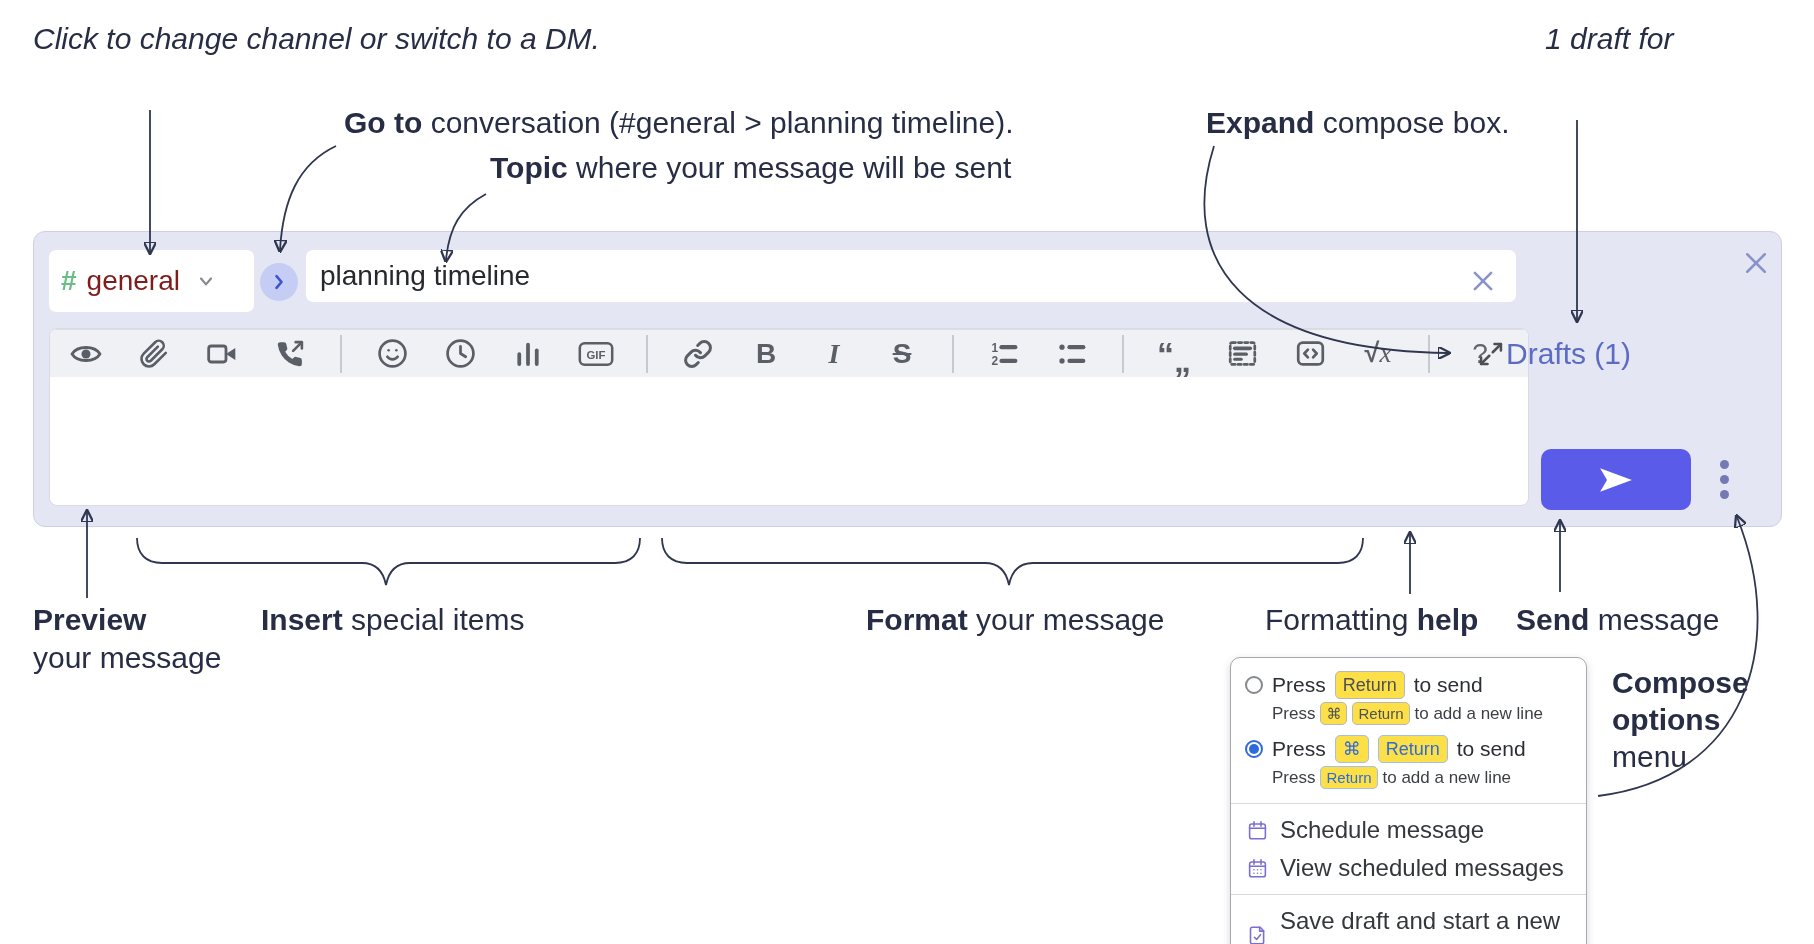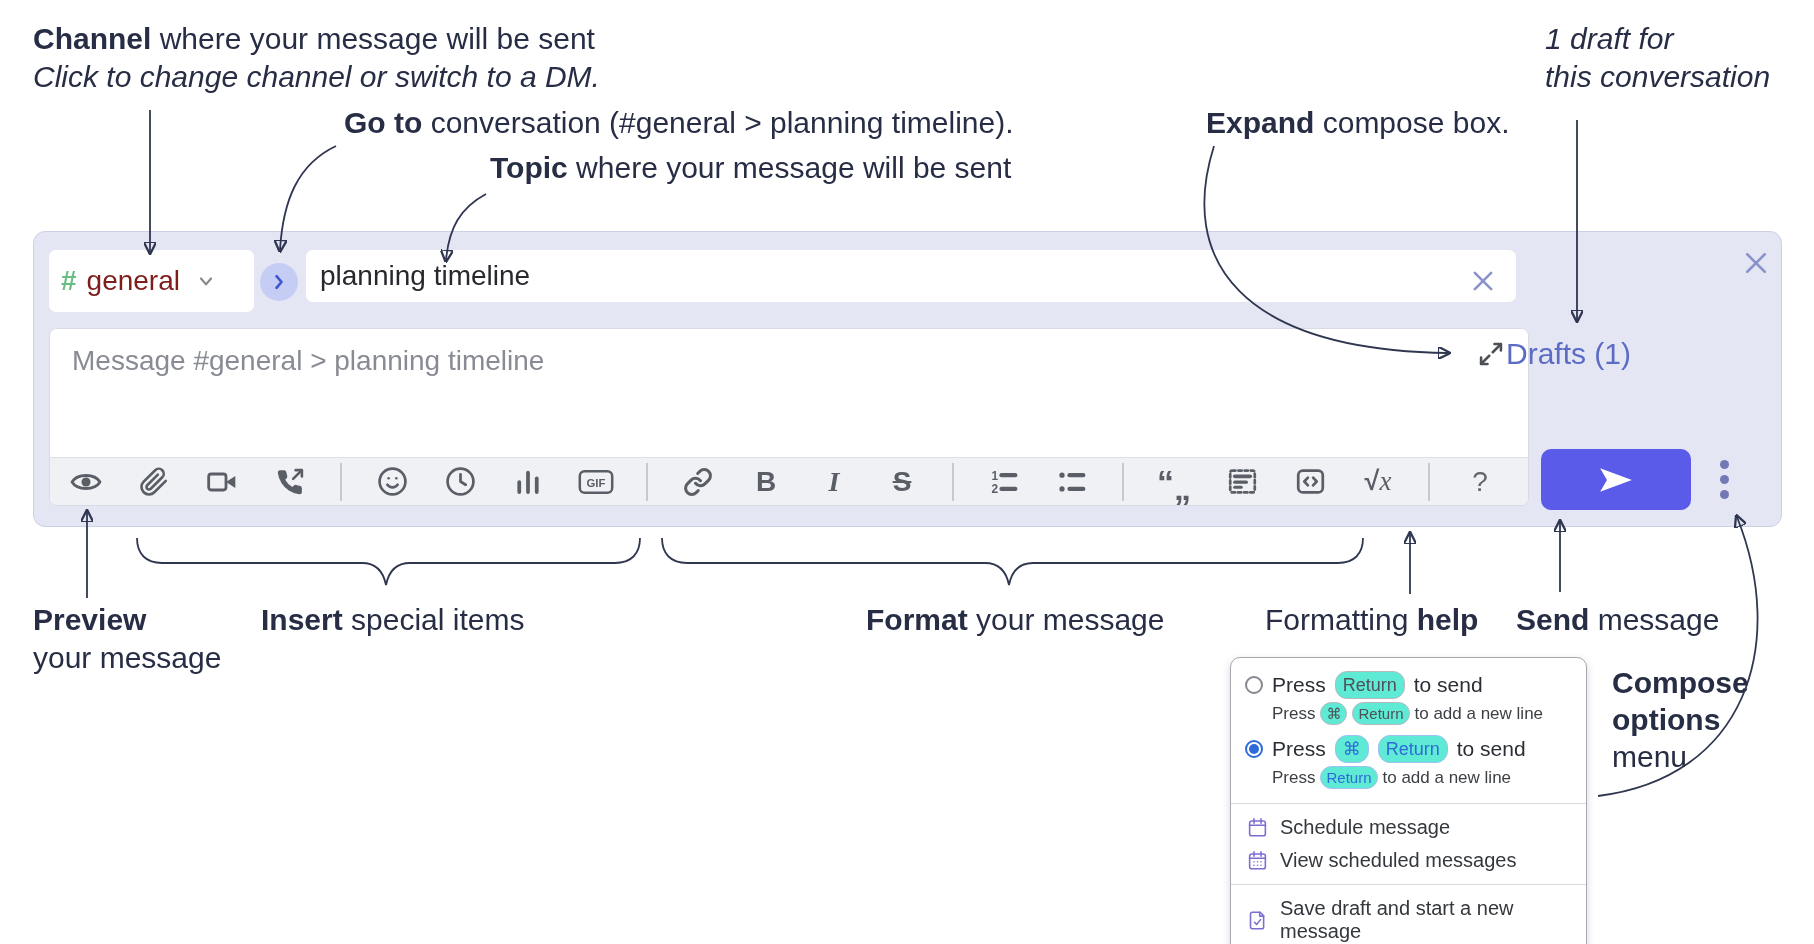--- a/index.html
+++ b/index.html
@@ -48,56 +48,54 @@
   .expandbtn{position:absolute;left:1443px;top:108px;width:28px;height:28px;background:none;border:none;padding:0;cursor:pointer;}
   .expandbtn svg,.xbtn svg{display:block;}
   
   .popup{position:absolute;left:1230px;top:657px;width:357px;background:#fff;border:1px solid #a6a9b0;
          border-radius:10px;box-shadow:0 3px 8px rgba(40,40,60,.18);padding:10px 0;box-sizing:border-box;}
   .prow{display:flex;align-items:center;gap:9px;padding:3px 14px;font-size:21px;color:#2b2e35;cursor:pointer;}
   .psub{padding:0 14px 7px 41px;font-size:17px;color:#3c3f45;display:flex;align-items:center;gap:5px;}
   .radio{width:18px;height:18px;border:2px solid #85888e;border-radius:50%;box-sizing:border-box;flex:0 0 auto;}
   .radio.sel{border-color:#2e6bd8;position:relative;}
   .radio.sel::after{content:"";position:absolute;left:2px;top:2px;width:10px;height:10px;border-radius:50%;background:#2e6bd8;}
-  .kbd{display:inline-block;border:1px solid #b6b8bd;border-radius:12px;padding:0 7px;background:#5eead4;
+  .kbd{display:inline-block;border:1px solid #b6b8bd;border-radius:5px;padding:0 7px;background:#fde047;
        font-size:18px;line-height:26px;color:#4e5157;}
   .psub .kbd{font-size:15px;line-height:21px;padding:0 5px;}
   .kbd.blue{border-color:#9fc0f0;color:#2e6bd8;}
   .pdiv{height:1px;background:#d8d9dc;margin:7px 0;}
-  .mrow{display:flex;align-items:center;gap:12px;padding:5px 16px;font-size:20px;color:#34373c;cursor:pointer;}
+  .mrow{display:flex;align-items:center;gap:12px;padding:5px 16px;font-size:24px;color:#34373c;cursor:pointer;}
   .mrow svg{stroke:#7b6ed2;fill:none;stroke-width:1.8;stroke-linecap:round;stroke-linejoin:round;flex:0 0 auto;}
   
   .overlay{position:absolute;left:0;top:0;width:1814px;height:944px;pointer-events:none;}
   .overlay path,.overlay line{stroke:#2f3650;stroke-width:1.8;fill:none;}
 </style>
 </head>
 <body>
 
 <div class="canvas">
 
   <div class="ann" style="left:33px;top:20px">
-    <div><b>Channel</b><span> where your message will be sent</span></div>
     <div class="it">Click to change channel or switch to a DM.</div>
   </div>
 
   <div class="ann" style="left:344px;top:104px">
     <b>Go to</b><span> conversation (#general &gt; planning timeline).</span>
   </div>
 
   <div class="ann" style="left:490px;top:149px">
     <b>Topic</b><span> where your message will be sent</span>
   </div>
 
   <div class="ann" style="left:1206px;top:104px">
     <b>Expand</b><span> compose box.</span>
   </div>
 
   <div class="ann" style="left:1545px;top:20px">
     <div class="it">1 draft for</div>
-    <div class="it">this conversation</div>
   </div>
 
   <div class="compose">
 
     <div class="chanbox">
       <span class="hash">#</span>
       <span class="chname">general</span>
       <svg width="20" height="20" viewBox="0 0 24 24" style="stroke:#85888f;fill:none;stroke-width:2.6;stroke-linecap:round;stroke-linejoin:round;margin-left:6px">
           <polyline points="6 9 12 16 18 9"></polyline>
         </svg>
@@ -120,21 +118,20 @@
     </div>
 
     <button class="xbtn" style="left:1707px;top:16px">
       <svg width="30" height="30" viewBox="0 0 24 24" style="stroke:#8a92cc;stroke-width:2;stroke-linecap:round">
           <line x1="5" y1="5" x2="19" y2="19"></line>
           <line x1="19" y1="5" x2="5" y2="19"></line>
         </svg>
     </button>
 
     <div class="msgwrap">
-      <textarea placeholder="Message #general &gt; planning timeline" style=""></textarea>
       <div class="toolbar">
         <button class="tb">
             <svg width="32" height="32" viewBox="0 0 24 24">
               <path d="M1.5 12 C5.5 5.5 18.5 5.5 22.5 12 C18.5 18.5 5.5 18.5 1.5 12 Z"></path>
               <circle cx="12" cy="12" r="3.4" fill="#5a5e66" stroke="none"></circle>
             </svg>
           </button>
         <button class="tb">
             <svg width="30" height="30" viewBox="0 0 24 24">
               <path d="M21.44 11.05l-9.19 9.19a6 6 0 0 1-8.49-8.49l9.19-9.19a4 4 0 0 1 5.66 5.66l-9.2 9.19a2 2 0 0 1-2.83-2.83l8.49-8.48"></path>

